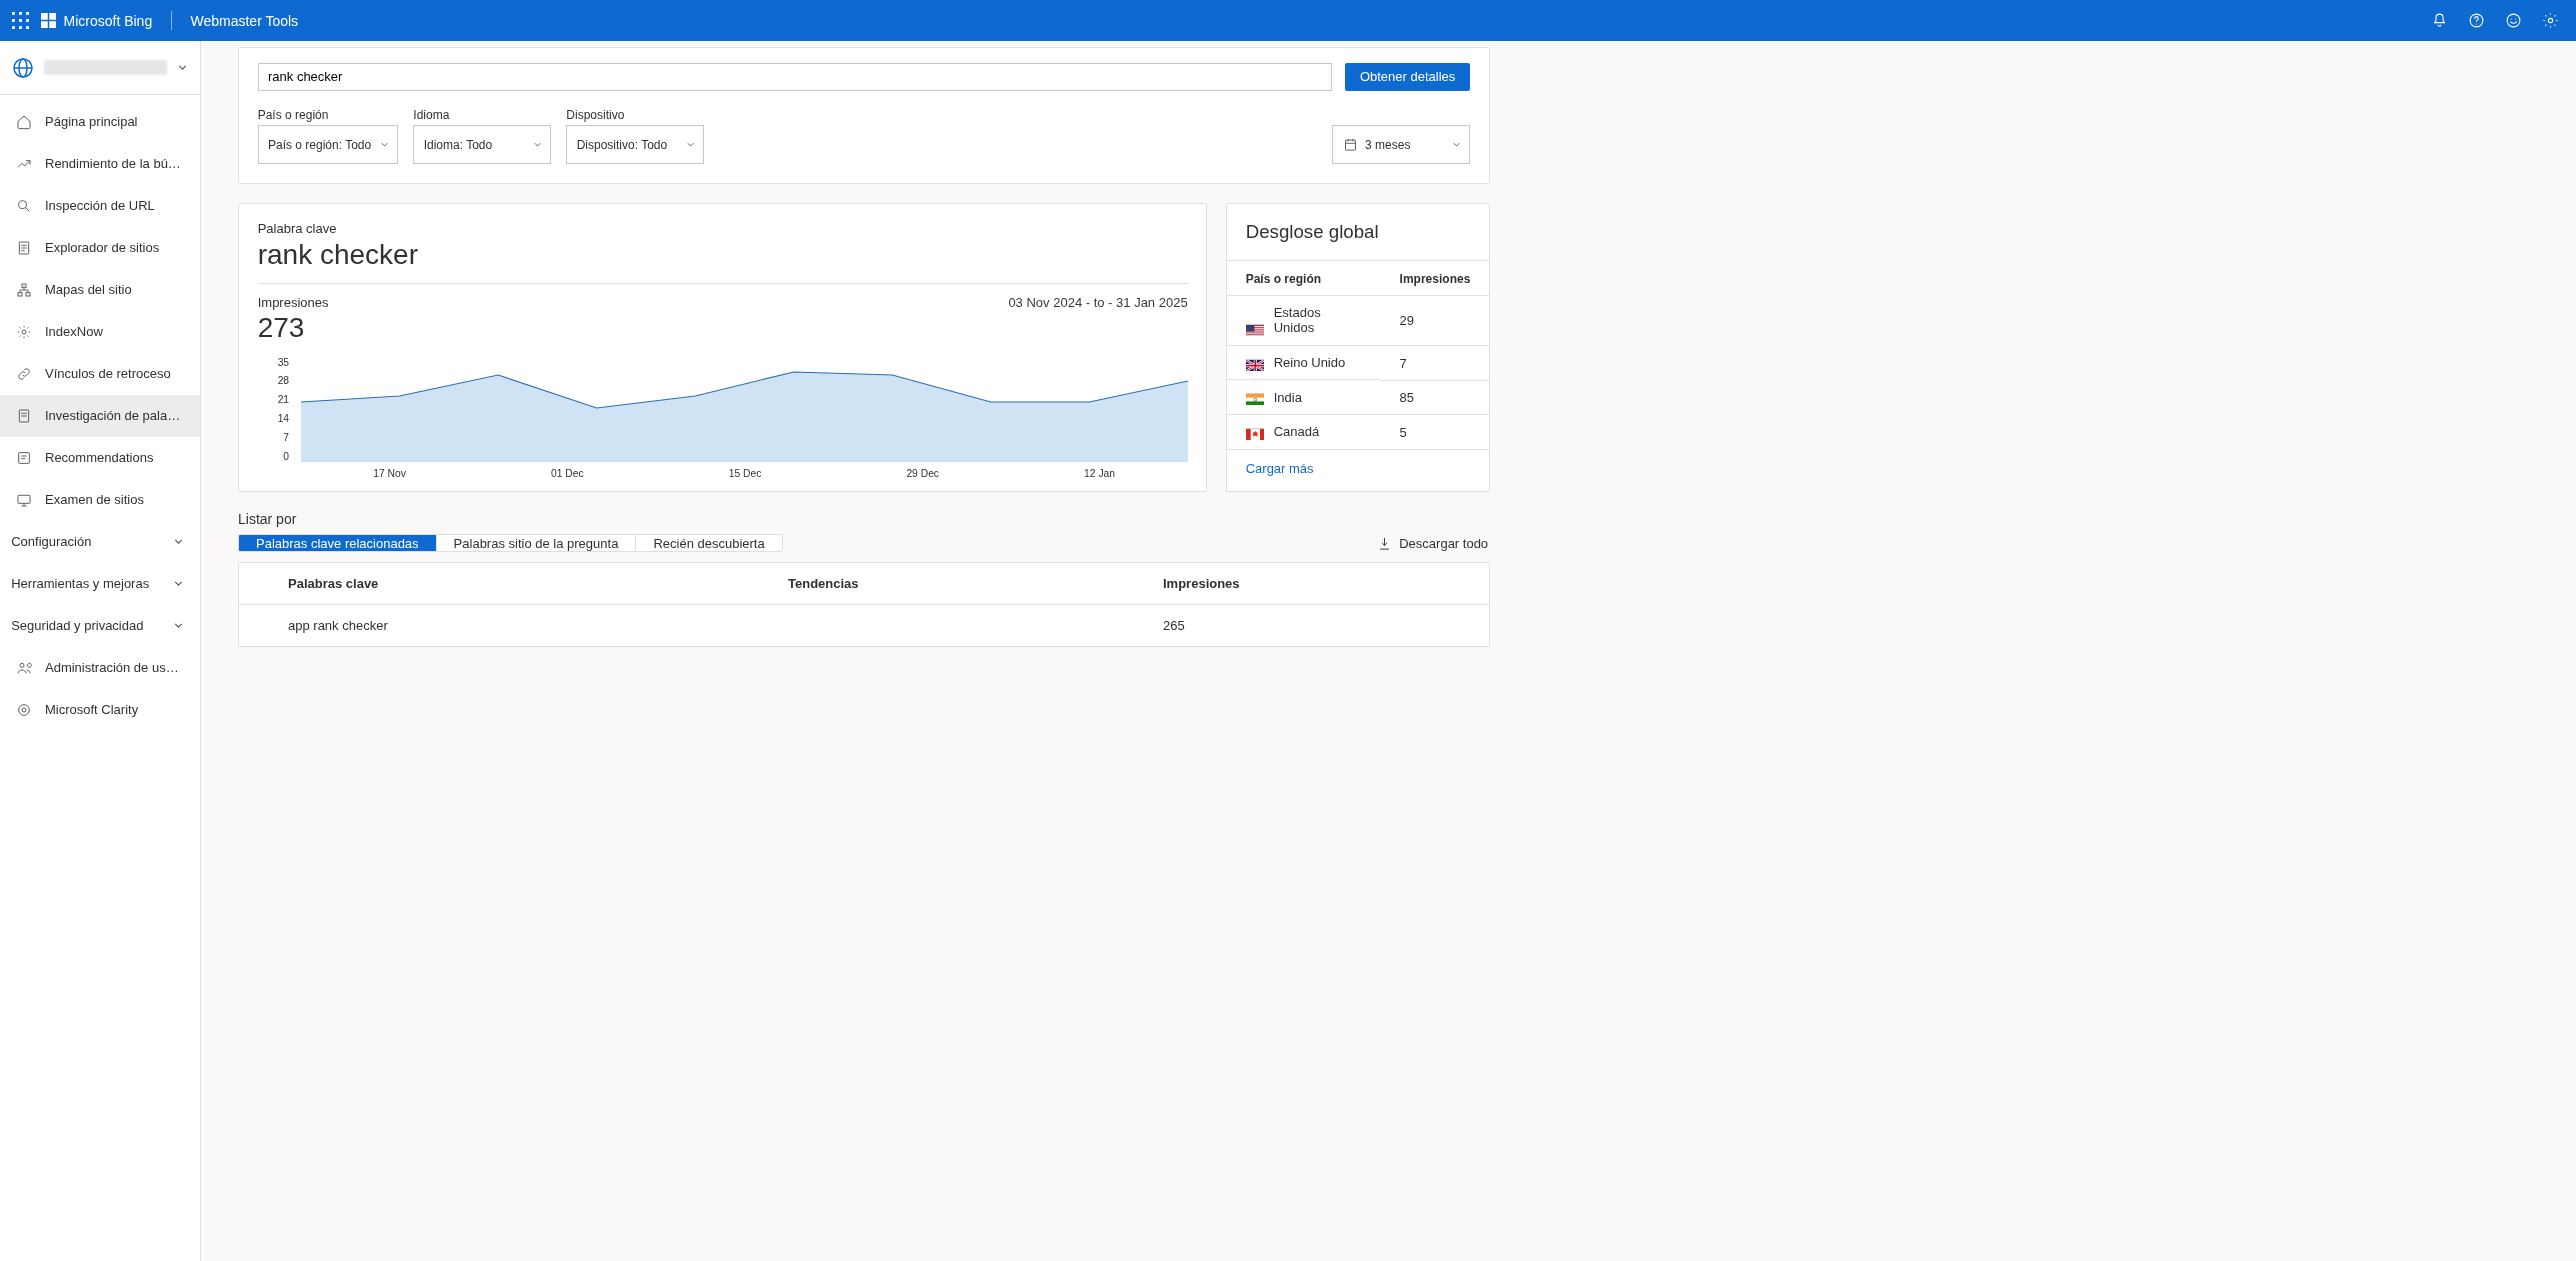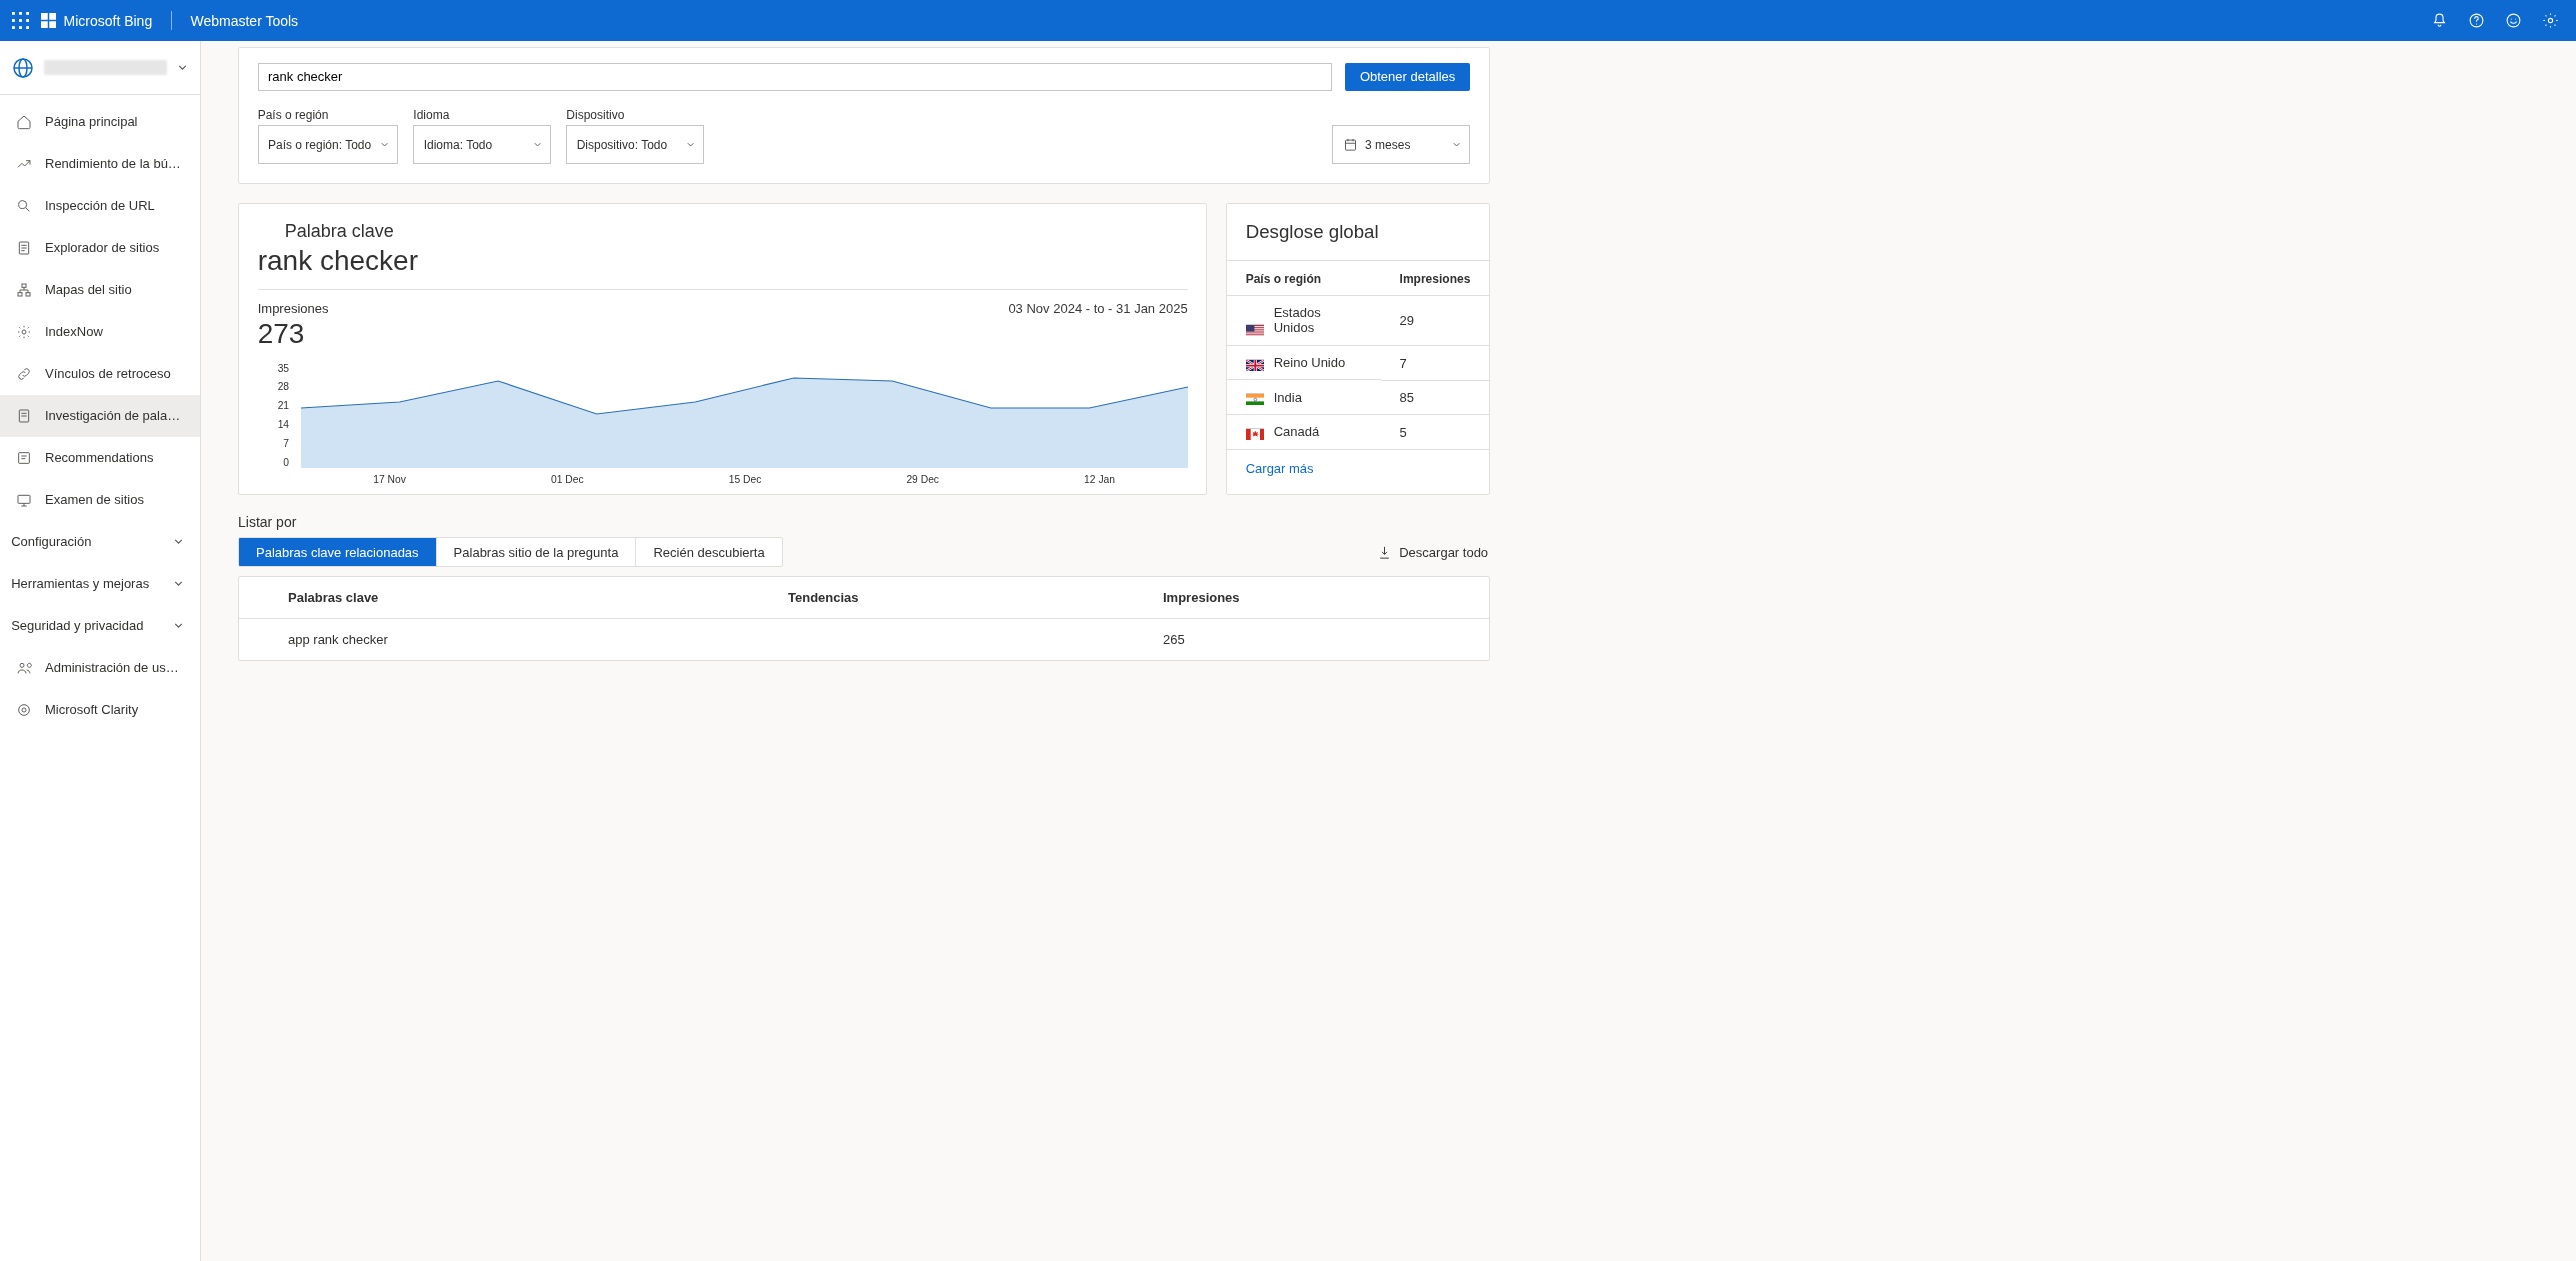--- a/index.html
+++ b/index.html
@@ -55,21 +55,21 @@
   .dropdown .chev { color:#555;}
   .fspacer { flex:1;}
   .daterange .dropdown { min-width:138px;}
   .cal { width:15px; height:15px; stroke:#555; fill:none;}
 
   
   .row2 { display:flex; gap:18.7px; margin-bottom:18.7px;}
   .kwcard { flex:1; padding:17px 18.7px 9.3px 18.7px;}
   .globalcard { width:264px; }
 
-  .kwlabel { font-size:18px;margin-left:27px;}
+  .kwlabel { font-size:13px;}
   .kwtitle { font-size:28px; font-weight:400; margin:3.7px 0 11.2px 0; border-bottom:0.9px solid var(--border); padding-bottom:11.2px;}
   .imprline { display:flex; justify-content:space-between; align-items:flex-start; font-size:13px;}
   .imprline .range { color:#393939;}
   .bignum { font-size:28px; font-weight:400; margin:1.9px 0 13px 0;}
 
   
   .chart { position:relative; height:122px; }
   .ylabels { position:absolute; left:0; top:0; bottom:17px; width:37px; display:flex; flex-direction:column; justify-content:space-between; align-items:flex-end; font-size:10.3px; color:#323130; padding-right:5.6px;}
   .plot { position:absolute; left:43px; right:0; top:0; bottom:17px; }
   .plot svg { width:100%; height:100%; display:block;}
@@ -82,21 +82,21 @@
   .gtable td { padding:9.3px 18.7px; border-bottom:0.9px solid var(--border); font-size:13px; vertical-align:middle;}
   .gtable td.flagcell { display:flex; align-items:flex-end; gap:9.3px;}
   .flag { width:18.7px; height:11.2px; display:inline-block; position:relative; background:#ccc;}
   .loadmore { padding:11.2px 18.7px 15px 18.7px;}
   .loadmore a { color:var(--link); text-decoration:none; font-size:13px; cursor:pointer;}
 
   
   .listhdr { display:flex; align-items:center; justify-content:space-between; margin:3.7px 0 7.5px 0;}
   .listhdr .lbl { font-size:14px;}
   .tabs { display:flex; border:0.9px solid var(--border); border-radius:1.9px; overflow:hidden; background:#fff;}
-  .tab { padding:0 17px; height:28px; display:flex; align-items:center; font-size:13px; cursor:pointer; border-right:0.9px solid var(--border);}
+  .tab { padding:0 17px; height:16px; display:flex; align-items:center; font-size:13px; cursor:pointer; border-right:0.9px solid var(--border);}
   .tab:last-child{border-right:none;}
   .tab.active { background:var(--brand); color:#fff;}
   .dlall { display:flex; gap:7.5px; align-items:center; cursor:pointer; font-size:13px; margin-right:1.9px;}
   .dlall svg { width:15px; height:15px; stroke:#323130; fill:none;}
 
   .kwtable { width:100%; border-collapse:collapse; }
   .kwtable th { text-align:left; font-weight:600; font-size:13px; padding:13px 18.7px 13px 49px; border-bottom:0.9px solid var(--border);}
   .kwtable th.wide{padding-left:49px;}
   .kwtable td { padding:13px 18.7px 13px 49px; font-size:13px;}
   .tablecard{margin-top:9.3px;}

